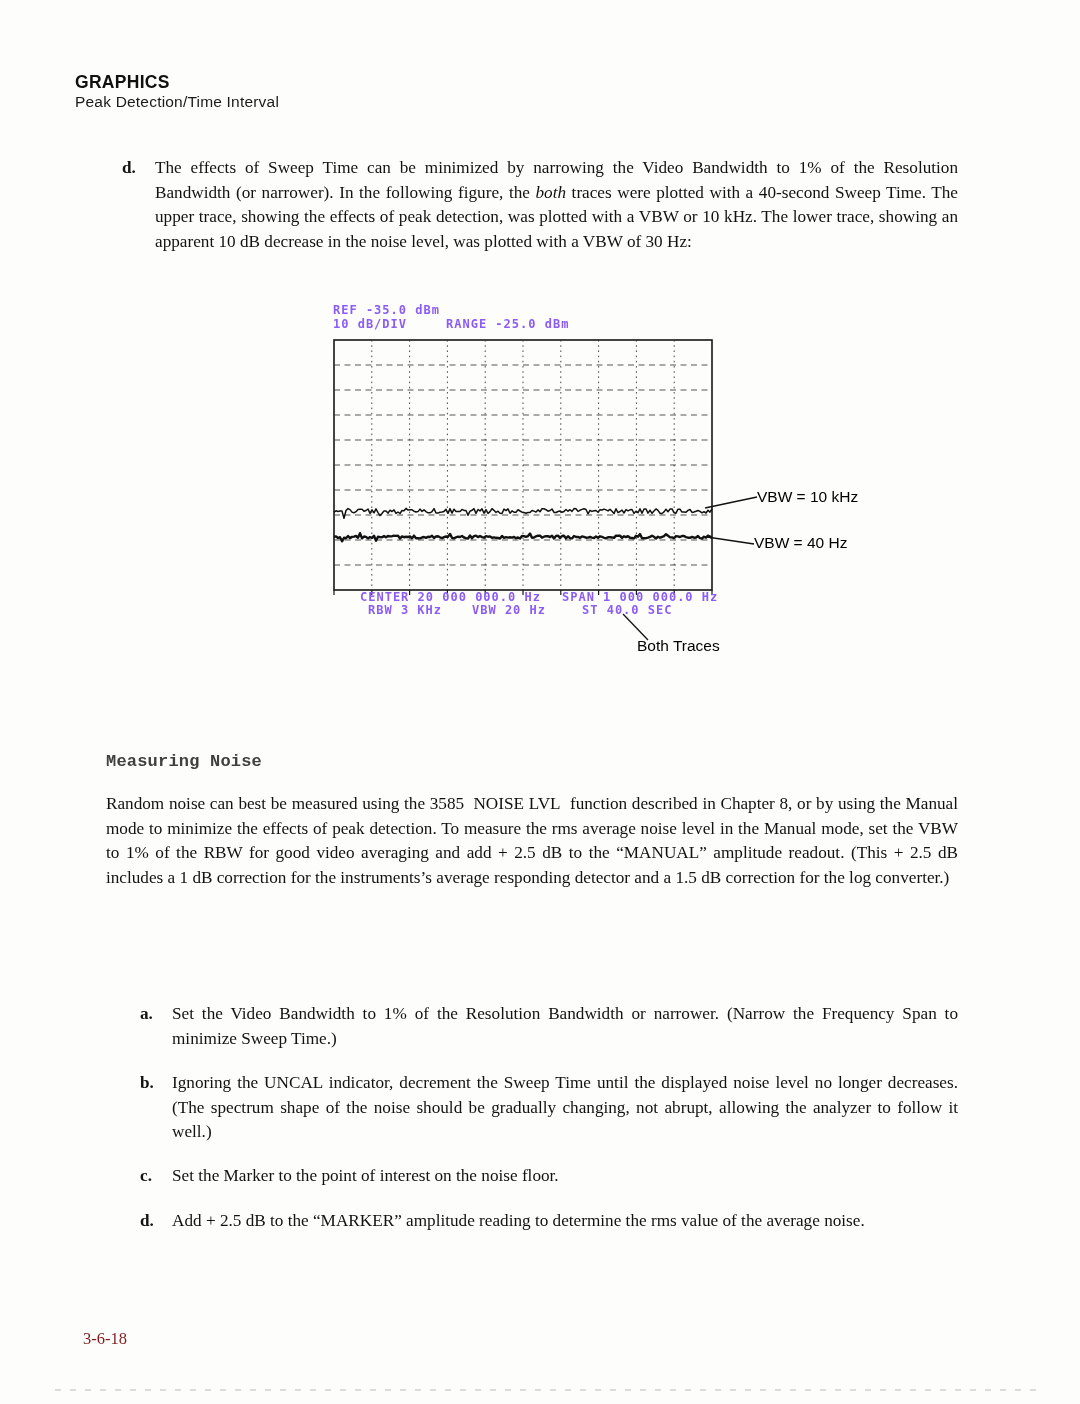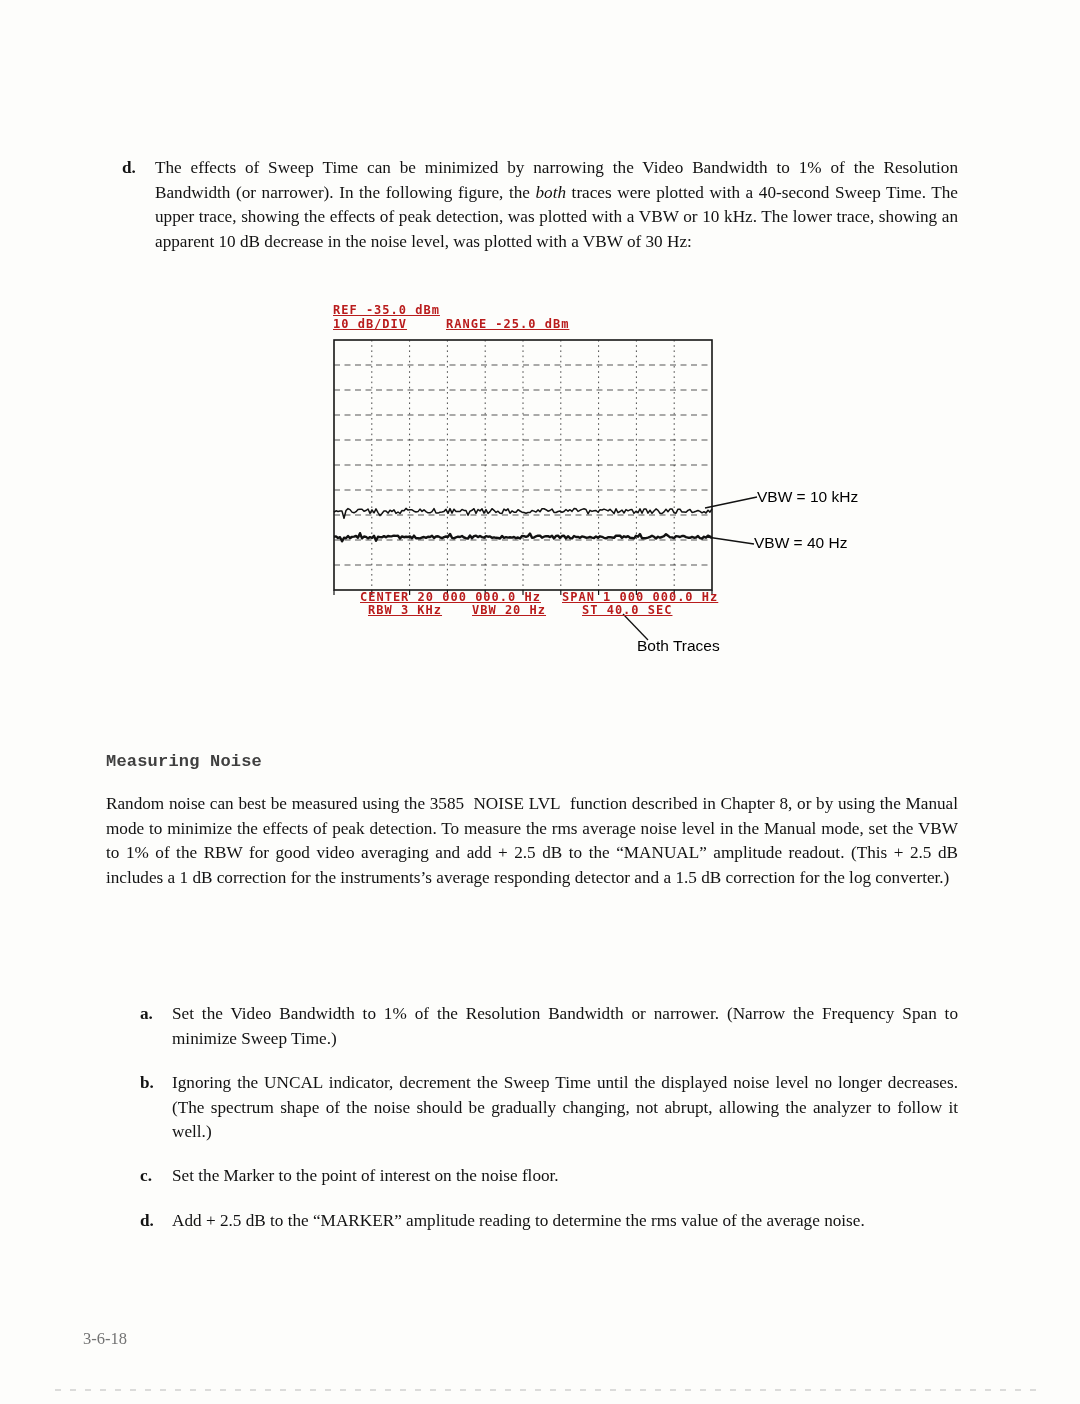--- a/index.html
+++ b/index.html
@@ -9,36 +9,40 @@
   }
   .abs{position:absolute;}
   .h1{font-family:"Liberation Sans",sans-serif;font-weight:700;font-size:17.5px;letter-spacing:.3px;color:#101010;}
   .sub{font-family:"Liberation Sans",sans-serif;font-size:15.5px;color:#1a1a1a;letter-spacing:.2px;}
   .body{font-size:17.2px;line-height:24.6px;text-align:justify;color:#121212;}
   .item{display:flex;}
   .item .lbl{font-weight:700;flex:none;}
   .item .txt{flex:1;text-align:justify;}
   .mono{
     font-family:"DejaVu Sans Mono",monospace;font-weight:700;font-size:12px;
-    letter-spacing:1px;color:#b91c1c;white-space:pre;text-decoration:underline;
+    letter-spacing:1px;color:#8b5cf6;white-space:pre;
   }
   .ann{font-family:"Liberation Sans",sans-serif;font-size:15.5px;color:#000000;}
   .h2{font-family:Liberation Mono, monospace;font-weight:700;font-size:17px;color:#404040;letter-spacing:.2px;}
-  .pagenum{font-size:16.5px;color:#737373;}
+  .pagenum{font-size:16.5px;color:#7f1d1d;}
   .scanline{
     height:2px;opacity:.3;
     background:repeating-linear-gradient(90deg,#8d8d8d 0 6px,transparent 6px 15px);
   }
   i{}
 </style>
 </head>
 <body>
 
 <div class="page">
 
+  <div class="abs" style="left:75px;top:72px;">
+    <div class="h1">GRAPHICS</div>
+    <div class="sub">Peak Detection/Time Interval</div>
+  </div>
 
   <div class="abs item body" style="left:122px;top:156px;width:836px;">
     <span class="lbl" style="width:33px;">d.</span>
     <span class="txt"><span>The effects of Sweep Time can be minimized by narrowing the Video Bandwidth to 1% of the Resolution Bandwidth (or narrower). In the following figure, the </span><i>both</i><span> traces were plotted with a 40-second Sweep Time. The upper trace, showing the effects of peak detection, was plotted with a VBW or 10 kHz. The lower trace, showing an apparent 10 dB decrease in the noise level, was plotted with a VBW of 30 Hz:</span></span>
   </div>
 
   <svg id="fig-svg" class="abs" style="left:333px;top:338px;" width="430" height="320">
       <rect x="1" y="2" width="378" height="250" fill="none" stroke="#161616" stroke-width="1.6"></rect>
       <line x1="38.8" y1="2" x2="38.8" y2="252" stroke="#2c2c2c" stroke-width="1" stroke-dasharray="1.6 3.6" opacity="0.85"></line>
       <line x1="76.6" y1="2" x2="76.6" y2="252" stroke="#2c2c2c" stroke-width="1" stroke-dasharray="1.6 3.6" opacity="0.85"></line>

